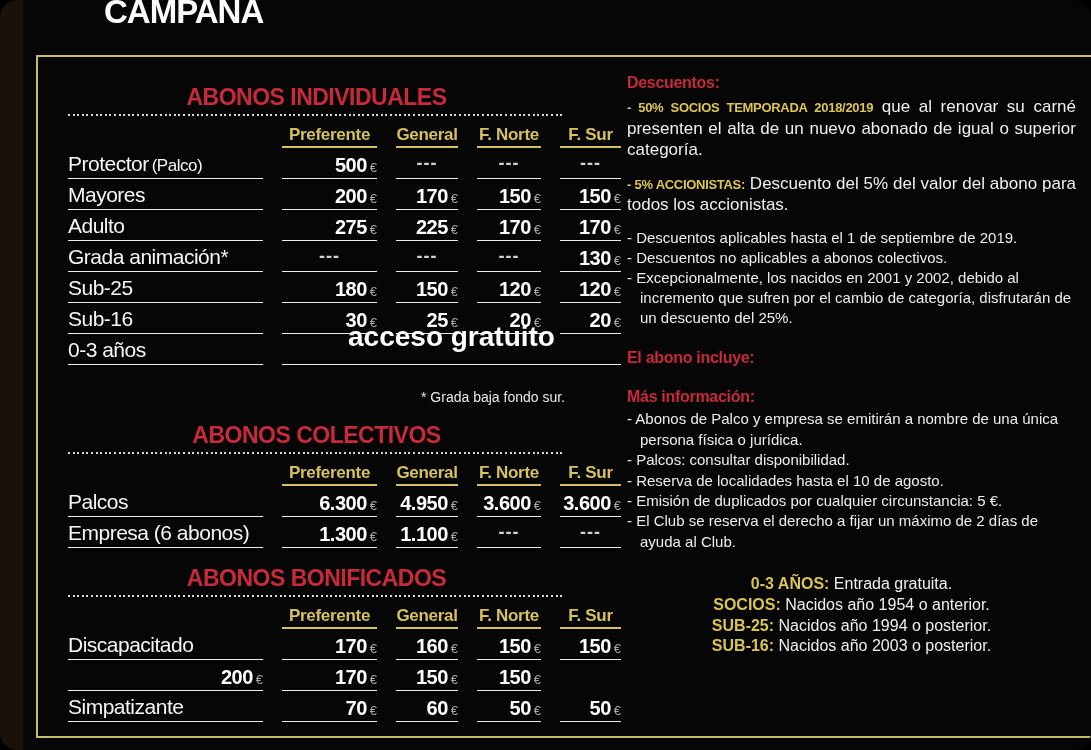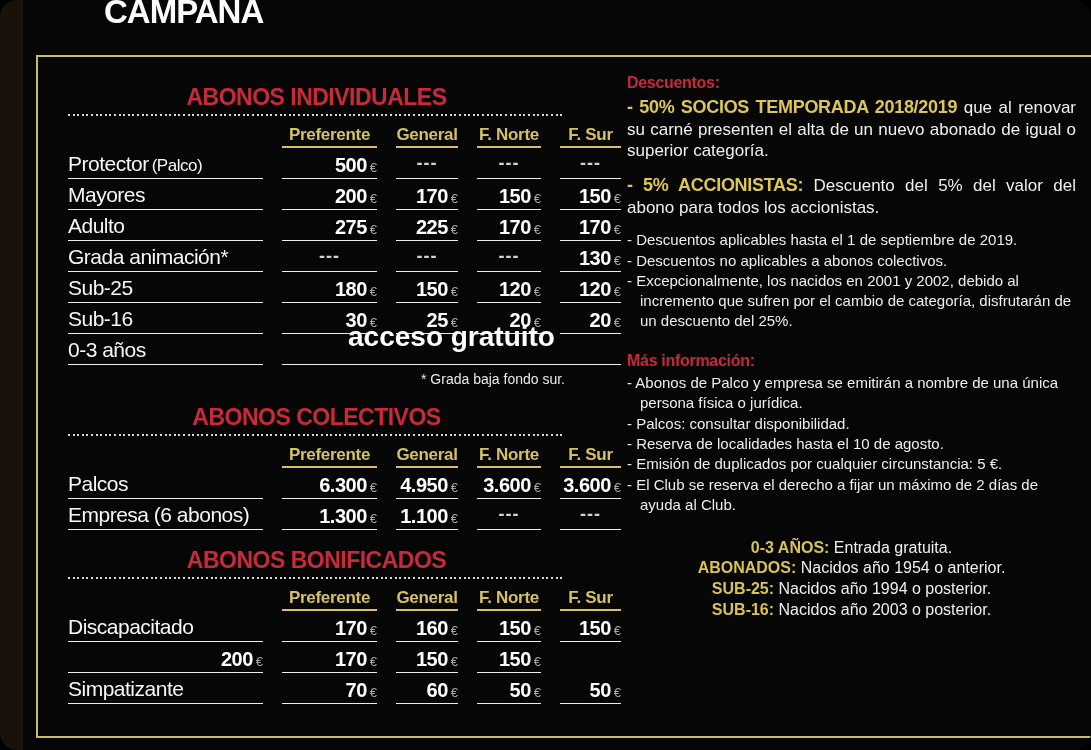--- a/index.html
+++ b/index.html
@@ -27,30 +27,30 @@
   .hcell{ color:#d6c162; font-weight:700; font-size:17px; letter-spacing:-0.3px; text-align:center;
           border-bottom:2px solid #d6c162; padding-bottom:1px; align-self:end; }
   .data-row > div{ height:31px; border-bottom:1.5px solid #ececec; display:flex; align-items:flex-end; }
   .cell-label{ color:#f6f6f6; font-size:21px; letter-spacing:-0.5px; padding-bottom:2px; white-space:nowrap; }
   .cell-label .suffix{ font-size:17px; padding-left:3px; }
   .cell-price{ justify-content:flex-end; gap:3px; padding-bottom:3px; }
   .num{ color:#fff; font-weight:700; font-size:20px; letter-spacing:-0.5px; line-height:1; }
   .euro{ color:#a6a6a6; font-size:13px; line-height:1.1; }
   .cell-dash{ justify-content:center; color:#d2d2d2; font-weight:700; font-size:18px; letter-spacing:1px; padding-bottom:4px; }
   .cell-span{ grid-column:2 / -1; justify-content:center; color:#fff; font-weight:700; font-size:28px; padding-bottom:11px; }
-  .footnote{ text-align:right; color:#e9e9e9; font-size:14px; margin-top:6px; }
+  .footnote{ text-align:right; color:#e9e9e9; font-size:14px; margin-top:24px; }
   .table-section{ margin-top:0; }
   .table-section + .table-section{ margin-top:17px; }
 
   
   .right-col{ position:absolute; left:627px; top:74px; width:449px; }
   .r-heading{ color:#c82a3a; font-size:16px; font-weight:700; letter-spacing:-0.3px; }
   .d-para{ margin-top:4px; color:#efefef; font-size:17px; line-height:1.27; text-align:justify; }
   .d-para + .d-para{ margin-top:12px; }
-  .d-para .hl{ color:#ddc653; font-weight:700; font-size:18px; letter-spacing:-0.3px; }
+  .d-para .hl{ color:#ddc653; font-weight:700; font-size:13px; letter-spacing:-0.3px; }
   .notes{ margin-top:12px; color:#ededed; font-size:15px; line-height:1.34; }
   .note{ padding-left:13px; text-indent:-13px; }
   .mt{ margin-top:21px; }
   .list{ margin-top:3px; color:#ededed; font-size:15px; line-height:1.36; }
   .reqs{ margin-top:22px; text-align:center; color:#efefef; font-size:16px; line-height:1.3; }
   .req-label{ color:#d9c352; font-weight:700; }
 </style>
 </head>
 <body>
 
@@ -316,32 +316,33 @@
     <div id="descuentos-paras">
         <div class="d-para"><span class="hl">- 50% SOCIOS TEMPORADA 2018/2019</span><span> que al renovar su carné presenten el alta de un nuevo abonado de igual o superior categoría.</span></div>
         <div class="d-para"><span class="hl">- 5% ACCIONISTAS:</span><span> Descuento del 5% del valor del abono para todos los accionistas.</span></div>
       </div>
     <div id="descuentos-notes" class="notes">
         <div class="note">- Descuentos aplicables hasta el 1 de septiembre de 2019.</div>
         <div class="note">- Descuentos no aplicables a abonos colectivos.</div>
         <div class="note">- Excepcionalmente, los nacidos en 2001 y 2002, debido al incremento que sufren por el cambio de categoría, disfrutarán de un descuento del 25%.</div>
       </div>
 
+    <div class="r-heading mt">El abono incluye:</div>
 
     <div class="r-heading mt">Más información:</div>
     <div id="masinfo-items" class="list">
         <div class="note">- Abonos de Palco y empresa se emitirán a nombre de una única persona física o jurídica.</div>
         <div class="note">- Palcos: consultar disponibilidad.</div>
         <div class="note">- Reserva de localidades hasta el 10 de agosto.</div>
         <div class="note">- Emisión de duplicados por cualquier circunstancia: 5 €.</div>
         <div class="note">- El Club se reserva el derecho a fijar un máximo de 2 días de ayuda al Club.</div>
       </div>
 
     <div class="reqs" id="reqs-root">
         <div class="req-group">
           <div><span class="req-label">0-3 AÑOS:</span><span> Entrada gratuita.</span></div>
-          <div><span class="req-label">ABONADOS:</span><span> Nacidos año 1954 o anterior.</span></div>
+          <div><span class="req-label">SOCIOS:</span><span> Nacidos año 1954 o anterior.</span></div>
           <div><span class="req-label">SUB-25:</span><span> Nacidos año 1994 o posterior.</span></div>
           <div><span class="req-label">SUB-16:</span><span> Nacidos año 2003 o posterior.</span></div>
         </div>
       </div>
   </div>
 </div>
 
 </body></html>

